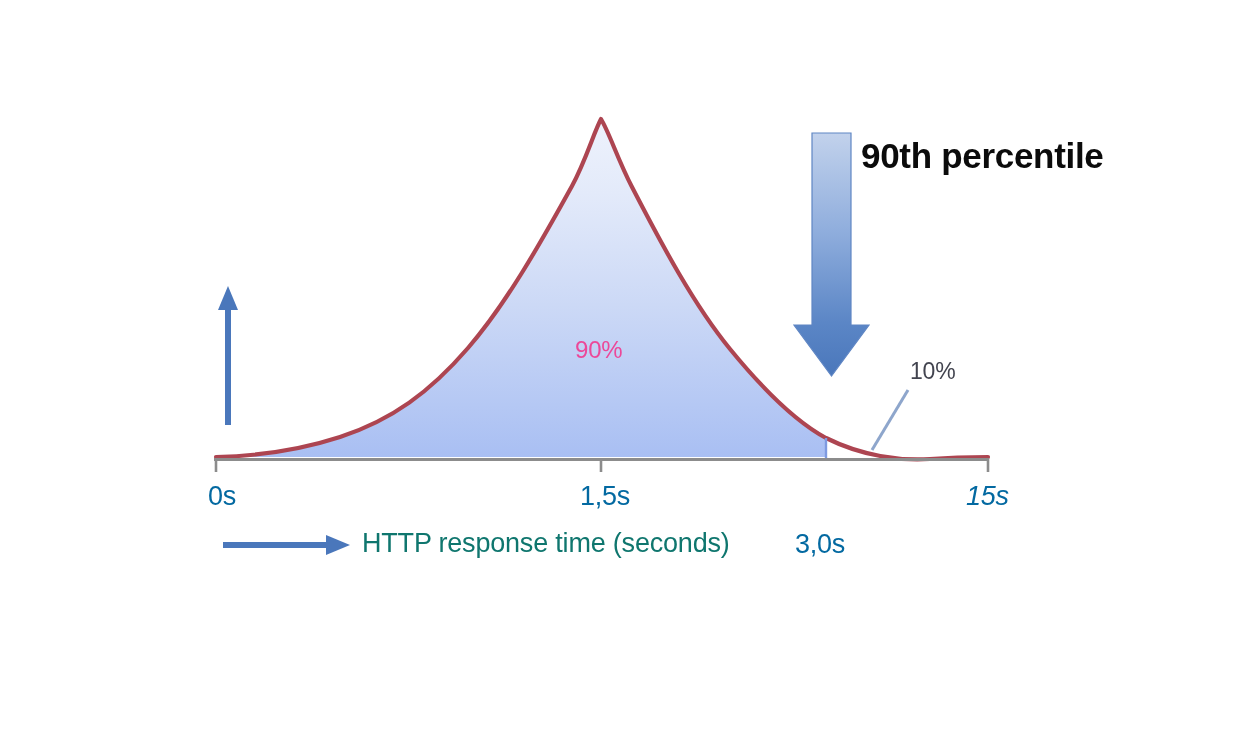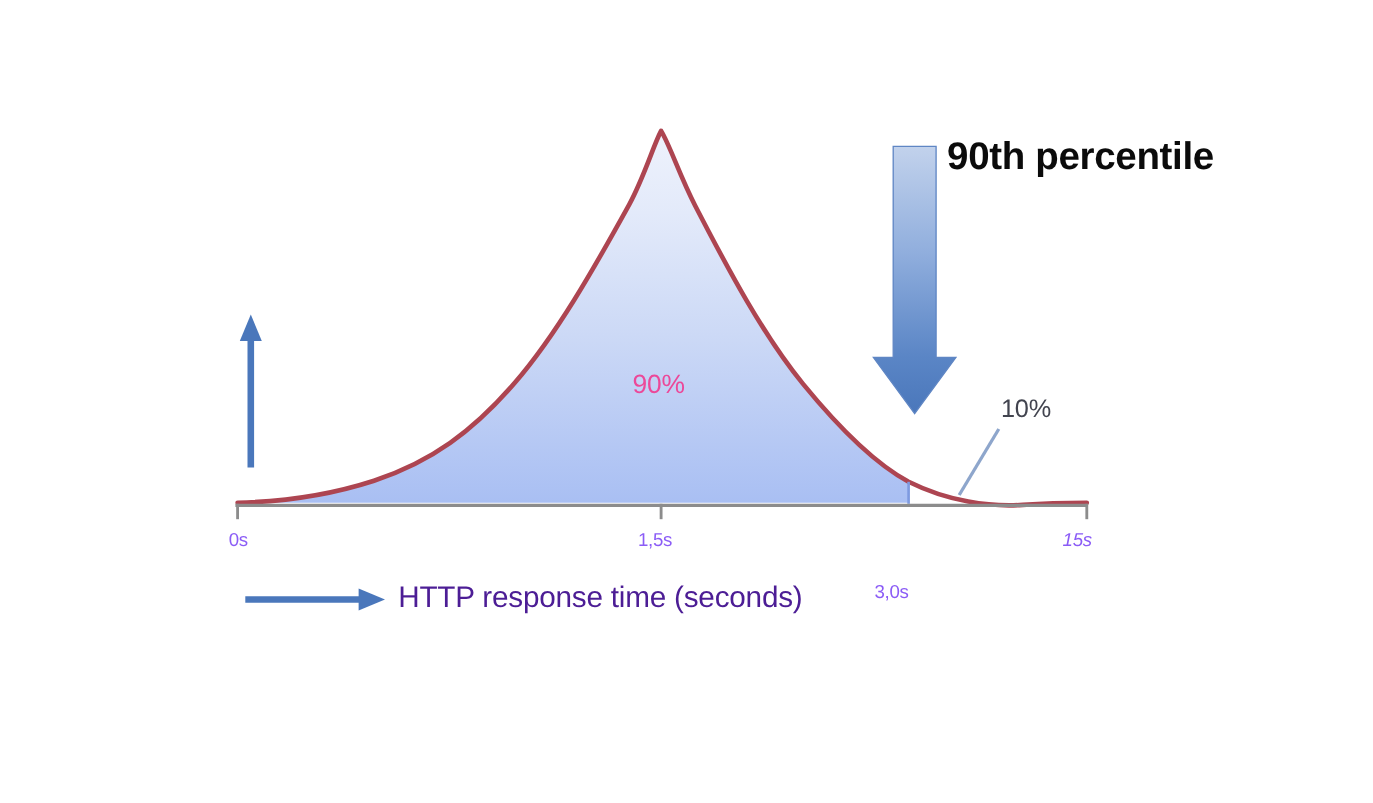--- a/index.html
+++ b/index.html
@@ -45,27 +45,27 @@
     top: 184px;
     font-size: 27px;
     color: #3b3b3b;
     letter-spacing: -0.2px;
   }
 
   #x-axis-title {
     left: 362px;
     top: 528px;
     font-size: 27px;
-    color: #4c1d95;
+    color: #0f766e;
     letter-spacing: -0.2px;
   }
 
   #annotation-main {
     left: 861px;
-    top: 122px;
+    top: 135px;
     font-size: 35px;
     font-weight: bold;
     color: #0b0b0b;
     letter-spacing: -0.3px;
   }
 
   #region-major-label {
     left: 575px;
     top: 336px;
     font-size: 24px;
@@ -77,22 +77,22 @@
     left: 910px;
     top: 358px;
     font-size: 23px;
     color: #42444f;
     letter-spacing: -0.2px;
   }
 
   .tick-lbl {
     position: absolute;
     top: 481px;
-    font-size: 17px;
-    color: #8b5cf6;
+    font-size: 27px;
+    color: #0369a1;
     letter-spacing: -0.3px;
     white-space: pre;
     text-align: center;
   }
   #tick-0 { left: 208px; }
   #tick-1 { left: 580px; }
   #tick-2 { left: 795px; margin-top: 48px; }
   #tick-3 { left: 966px; font-style: italic; }
 </style>
 </head>

